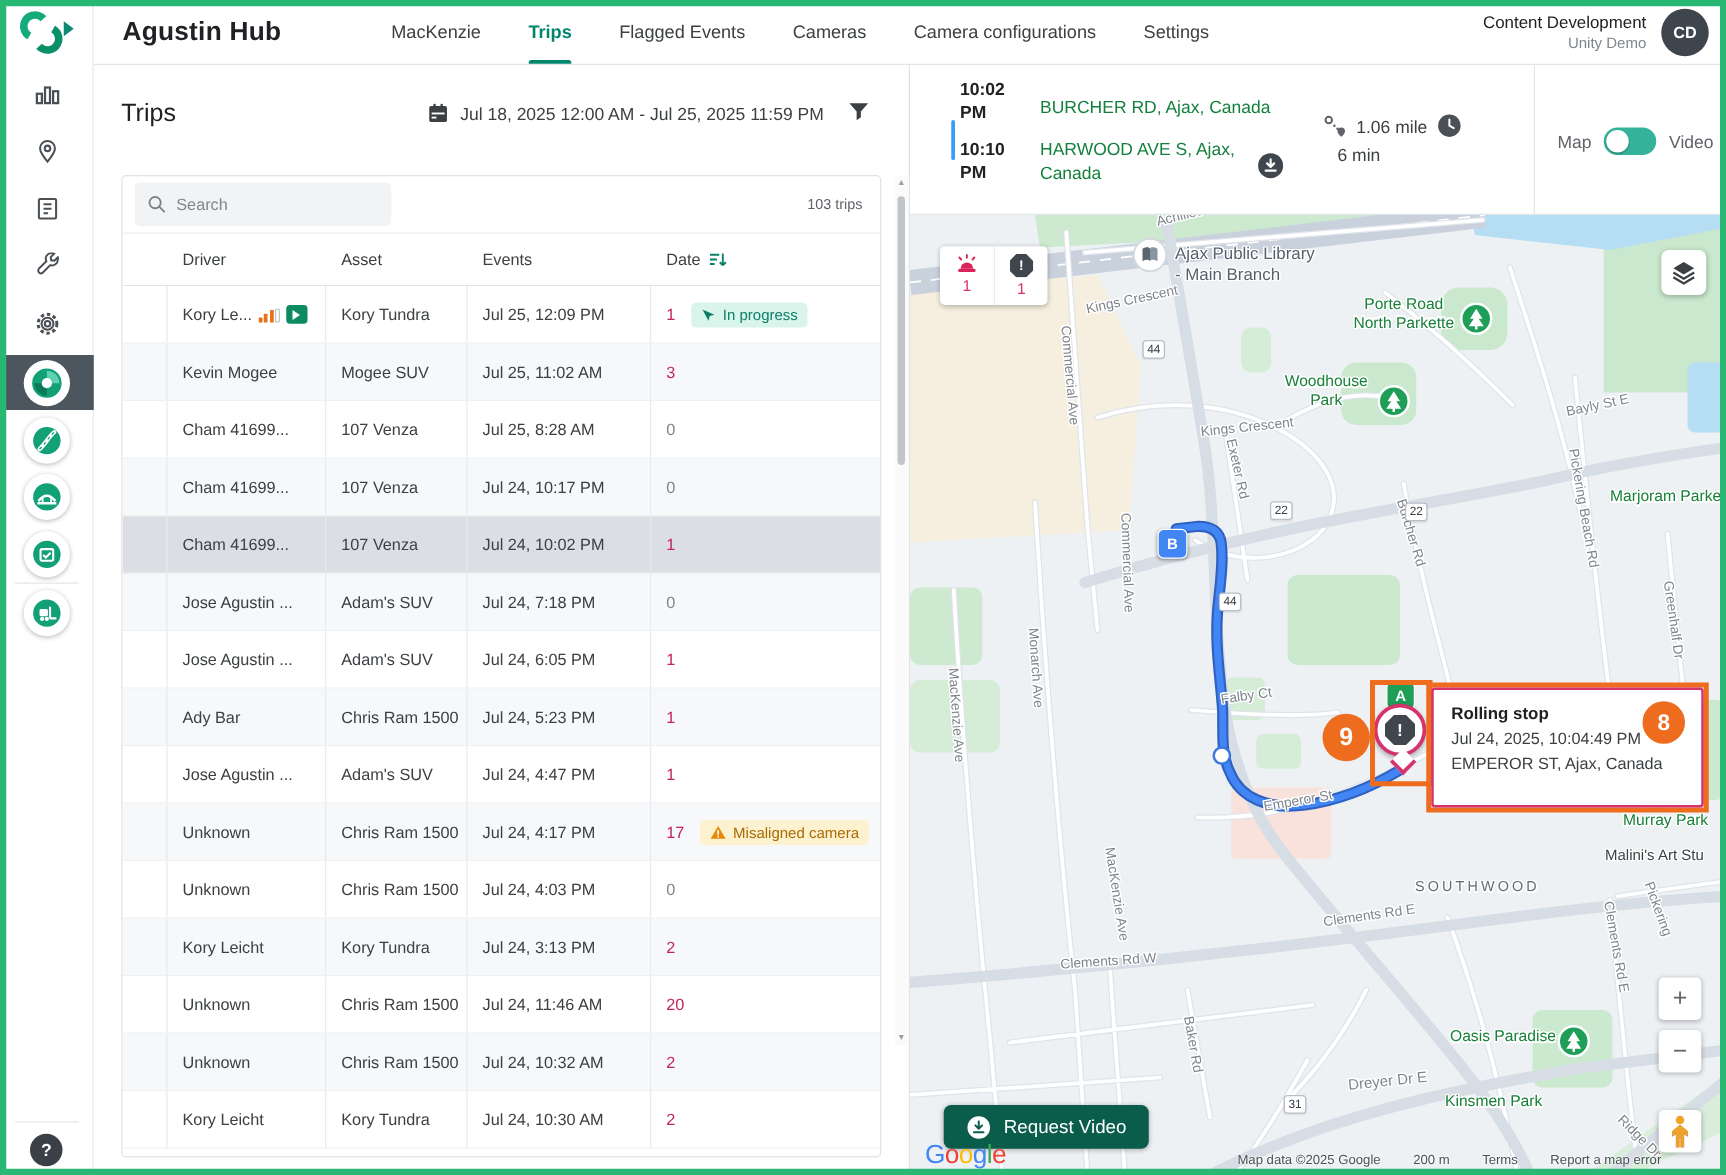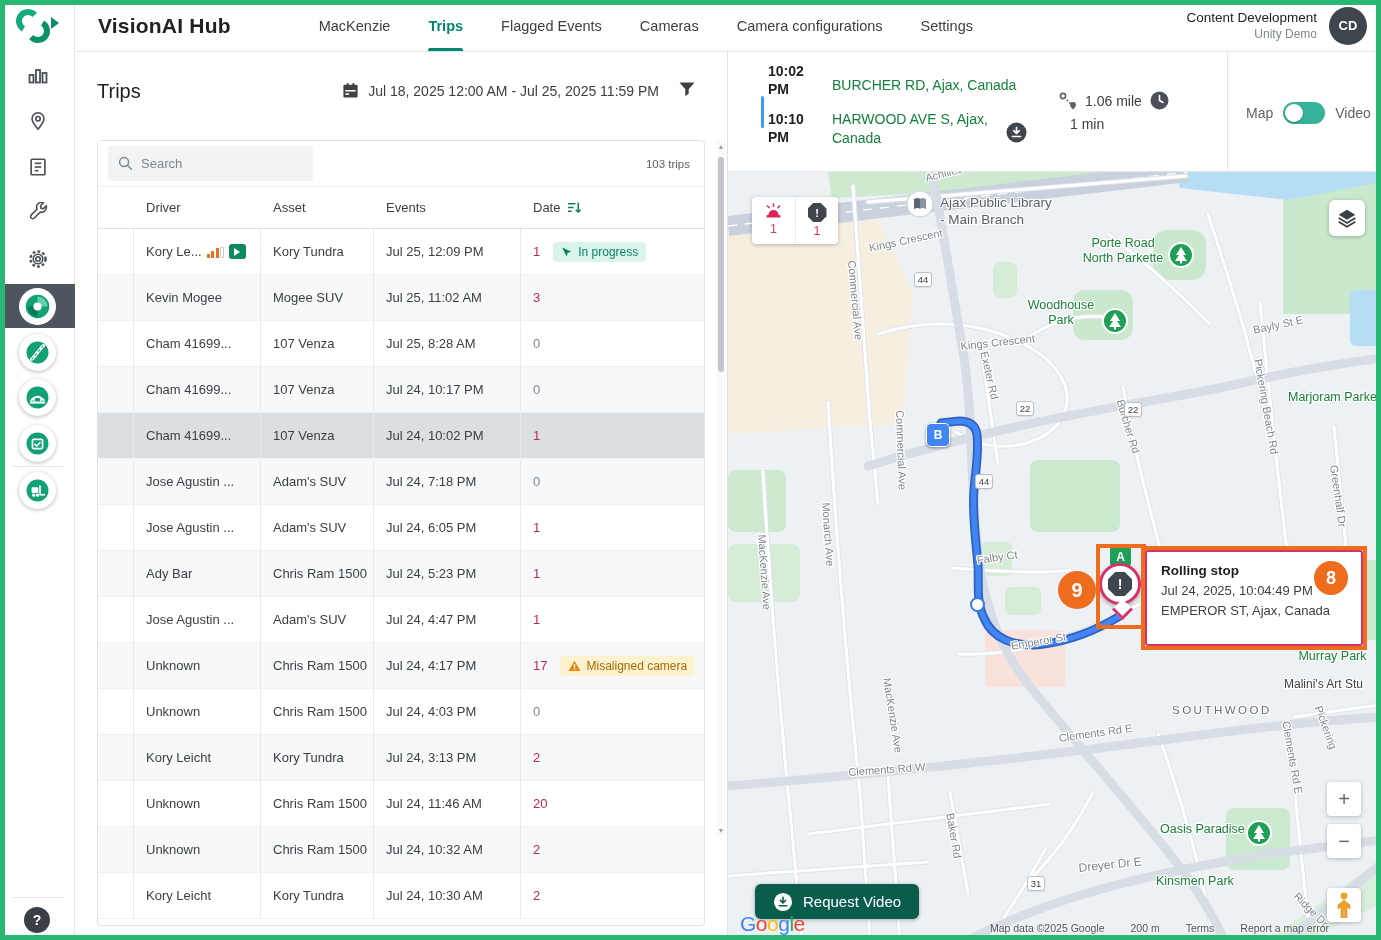--- a/index.html
+++ b/index.html
@@ -210,21 +210,21 @@
           <circle cx="16" cy="21.5" r="2" fill="#fff"></circle>
         </svg>
       </div>
     </div>
   <div class="side-div" style="top:466px"></div>
   <div class="side-div" style="top:897px"></div>
   <div class="help-circ">?</div>
 </div>
 
 <div id="header">
-  <div class="app-title">VisionAI Hub</div>
+  <div class="app-title">Agustin Hub</div>
   <div id="main-nav">
       <div class="nav-item">MacKenzie</div>
       <div class="nav-item active">Trips</div>
       <div class="nav-item">Flagged Events</div>
       <div class="nav-item">Cameras</div>
       <div class="nav-item">Camera configurations</div>
       <div class="nav-item">Settings</div>
     </div>
   <div class="account">
     <div class="acct-txt">
@@ -502,21 +502,21 @@
         <path d="M15 11a3 3 0 0 1 3 3c0 2-3 4.5-3 4.5S12 16 12 14a3 3 0 0 1 3-3z" fill="#5f6368"></path>
       </svg>
   </div>
   <div class="dist-t">1.06 mile</div>
   <div class="clk-ic">
     <svg width="19" height="19" viewBox="0 0 19 19">
         <circle cx="9.5" cy="9.5" r="9" fill="#4a5056"></circle>
         <path d="M9.5 4.5v5l3.5 2" stroke="#fff" stroke-width="1.6" fill="none" stroke-linecap="round"></path>
       </svg>
   </div>
-  <div class="dur-t">1 min</div>
+  <div class="dur-t">6 min</div>
   <div class="vdiv"></div>
   <div class="toggle-grp">
     <span class="tg-label">Map</span>
     <span class="toggle">
         <span class="knob"></span>
       </span>
     <span class="tg-label">Video</span>
   </div>
 </div>
 
@@ -618,21 +618,21 @@
       </div>
       <div class="mlabel road" style="left: 165px; top: 505px; transform: rotate(81deg);">
         <div>MacKenzie Ave</div>
       </div>
       <div class="mlabel road" style="left: 248px; top: 382px; transform: rotate(-8deg);">
         <div>Falby Ct</div>
       </div>
       <div class="mlabel road" style="left: 282px; top: 468px; transform: rotate(-10deg);">
         <div>Emperor St</div>
       </div>
-      <div class="mlabel district" style="left: 404px; top: 532px; margin-left: 40px;">
+      <div class="mlabel district" style="left: 404px; top: 532px;">
         <div>SOUTHWOOD</div>
       </div>
       <div class="mlabel road" style="left: 120px; top: 594px; transform: rotate(-4deg);">
         <div>Clements Rd W</div>
       </div>
       <div class="mlabel road" style="left: 330px; top: 560px; transform: rotate(-8deg);">
         <div>Clements Rd E</div>
       </div>
       <div class="mlabel road" style="left: 564px; top: 548px; transform: rotate(80deg);">
         <div>Clements Rd E</div>

